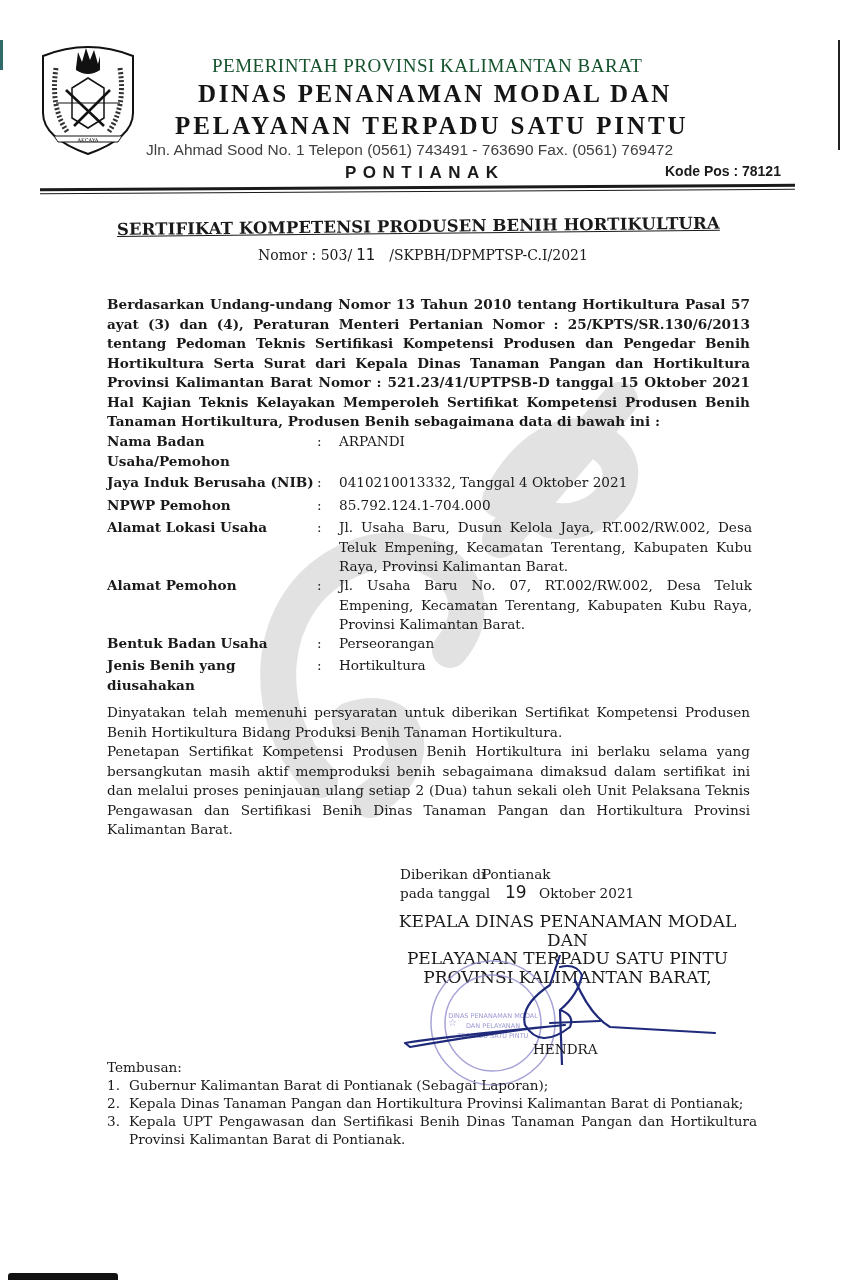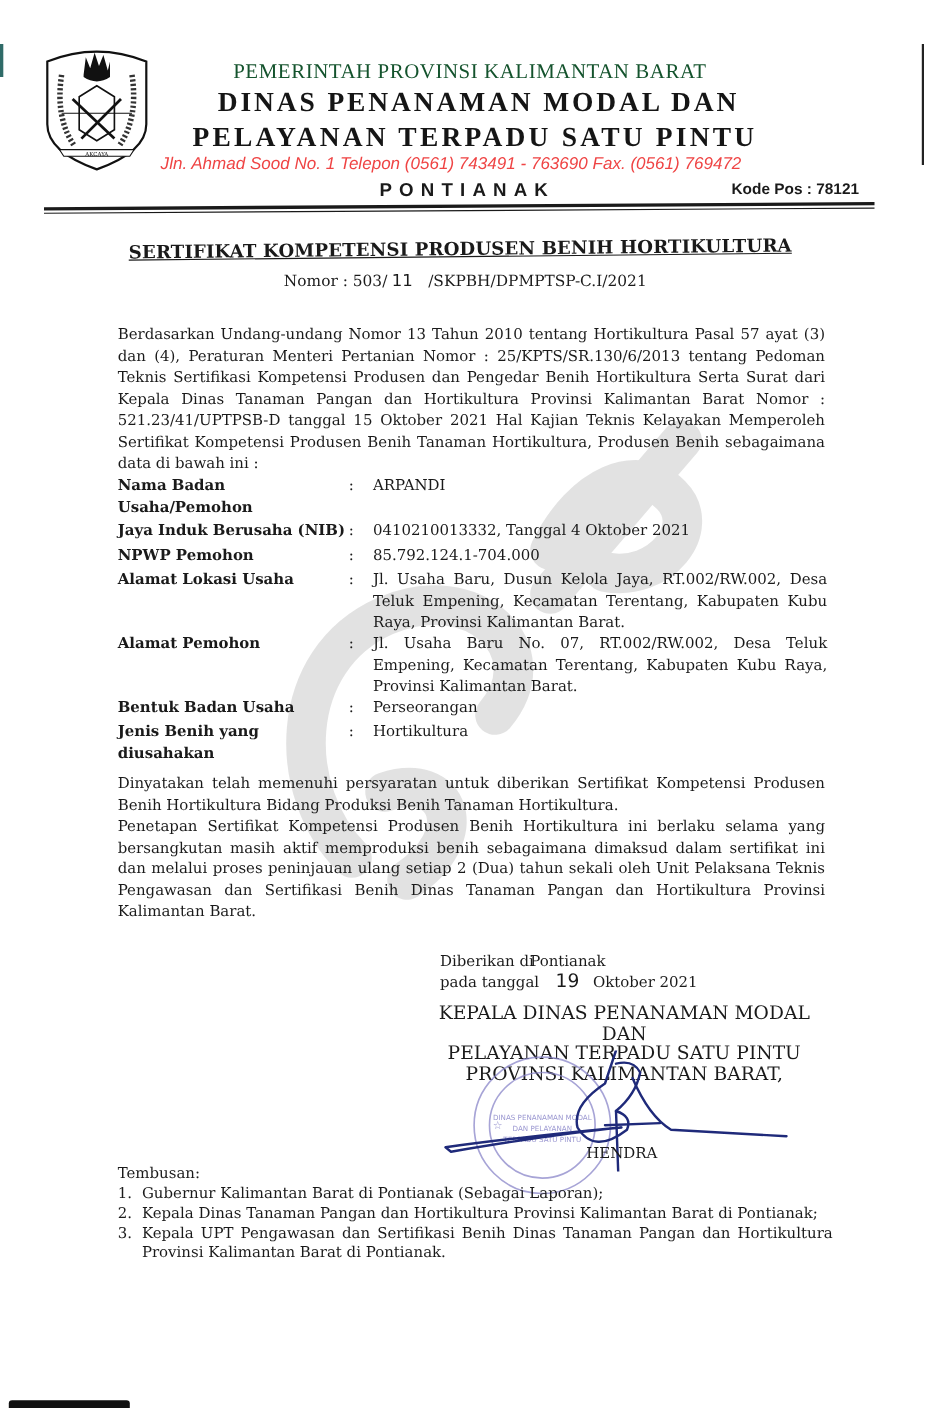--- a/index.html
+++ b/index.html
@@ -10,34 +10,34 @@
     .abs { position: absolute; }
     
     .edge-mark { left: 0; top: 40px; width: 3px; height: 30px; background: #2f6b68; }
     .right-mark { left: 838px; top: 40px; width: 2px; height: 110px; background: #222; }
 
     
     .logo { left: 38px; top: 38px; width: 100px; height: 118px; }
     .lh-line1 { left: 212px; top: 55px; font-family: "Liberation Serif", serif; font-size: 19px; letter-spacing: 0.5px; color: #14532d; }
     .lh-line2 { left: 198px; top: 80px; font-family: "Liberation Serif", serif; font-weight: bold; font-size: 25px; letter-spacing: 2.6px; color: #151515; }
     .lh-line3 { left: 175px; top: 112px; font-family: "Liberation Serif", serif; font-weight: bold; font-size: 25px; letter-spacing: 2.9px; color: #151515; }
-    .lh-addr { left: 146px; top: 141px; font-family: "Liberation Sans", sans-serif; font-size: 15.5px; color: #ef4444; font-style: italic; }
+    .lh-addr { left: 146px; top: 141px; font-family: "Liberation Sans", sans-serif; font-size: 15.5px; color: #404040; }
     .lh-city { left: 345px; top: 163px; font-family: "Liberation Sans", sans-serif; font-weight: bold; font-size: 17px; letter-spacing: 6.5px; color: #1a1a1a; }
     .lh-postal { left: 665px; top: 163px; font-family: "Liberation Sans", sans-serif; font-weight: bold; font-size: 14px; color: #1a1a1a; }
     .rule-thick { left: 40px; top: 186px; width: 755px; height: 3px; background: #1a1a1a; transform: rotate(-0.35deg); }
     .rule-thin { left: 40px; top: 191px; width: 755px; height: 1px; background: #1a1a1a; transform: rotate(-0.35deg); }
 
     
     .doc-title { left: 117px; top: 220px; font-family: "DejaVu Serif", serif; font-weight: bold; font-size: 16.5px; text-decoration: underline; letter-spacing: 0.1px; transform: rotate(-0.6deg); transform-origin: left center; }
     .doc-number { left: 258px; top: 246px; font-family: "DejaVu Serif", serif; font-size: 14px; }
     .doc-number .hand { font-family: "DejaVu Sans", sans-serif; font-size: 15px; margin: 0 14px 0 4px; }
 
     
     .para { left: 107px; width: 643px; font-size: 13.6px; line-height: 19.5px; text-align: justify; text-align-last: left; }
-    .p-intro { top: 295px; }
+    .p-intro { top: 295px; font-weight: bold; }
     .p-statement { top: 703px; }
     .p-validity { top: 742px; }
 
     
     .field-row { left: 107px; width: 645px; display: flex; font-size: 13.6px; line-height: 19.5px; }
     .field-label { width: 210px; font-weight: bold; }
     .field-colon { width: 22px; }
     .field-value { flex: 1; text-align: justify; text-align-last: left; }
 
     

